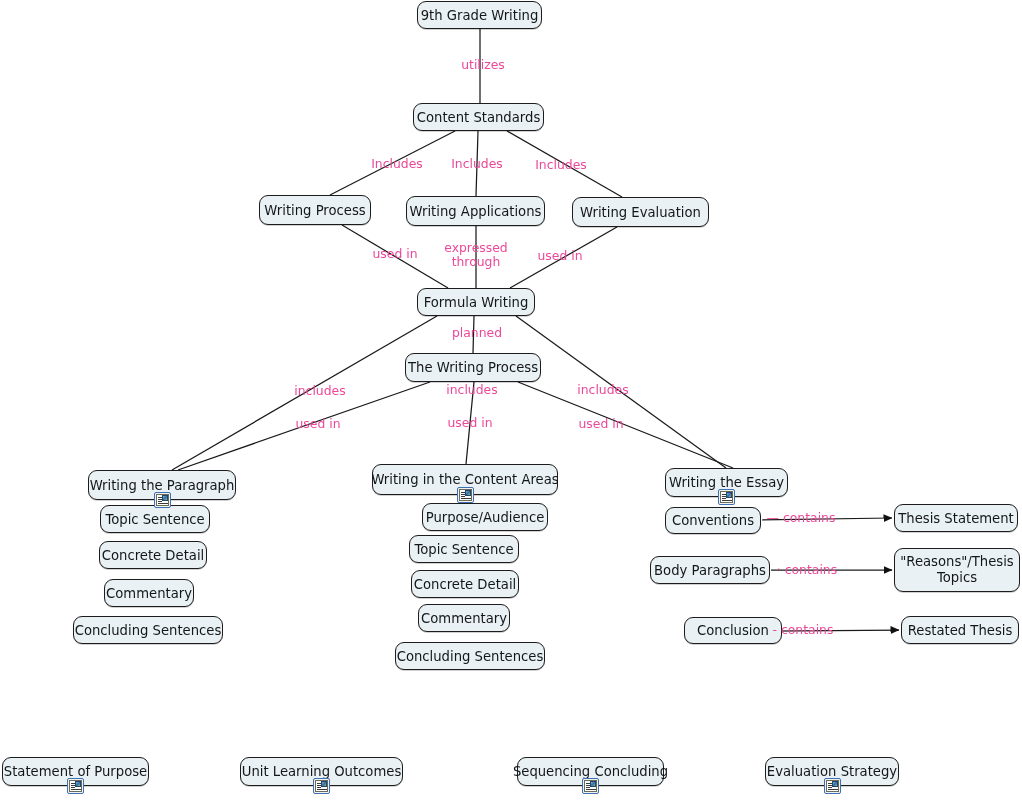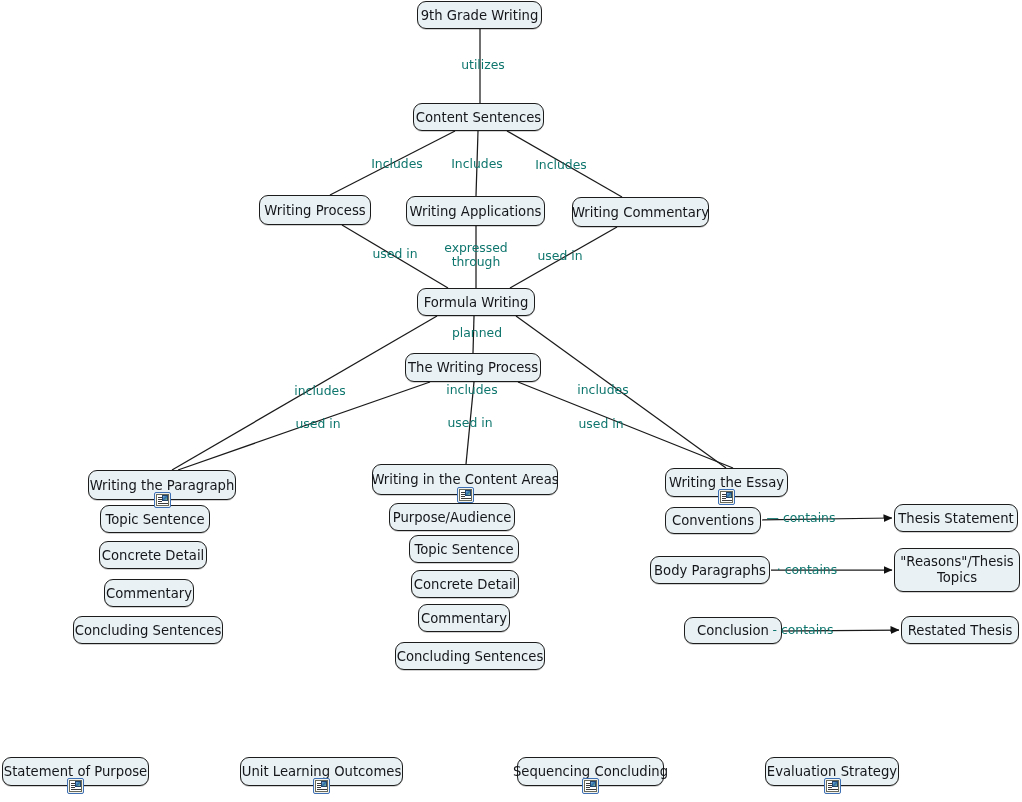--- a/index.html
+++ b/index.html
@@ -43,21 +43,21 @@
     padding: 3px 9px;
     white-space: nowrap;
     box-shadow: 0 1px 0 rgba(0,0,0,0.18);
   }
   .node.two-line {
     white-space: normal;
     line-height: 16px;
   }
   .link-label {
     position: absolute;
-    color: #0f766e;
+    color: #ec4899;
     font-size: 12.4px;
     line-height: 14px;
     text-align: center;
     white-space: nowrap;
     background: transparent;
   }
   .link-label.multi {
     white-space: normal;
   }
   .res-icon {
@@ -124,30 +124,30 @@
         <line x1="762" y1="520" x2="892" y2="518" stroke="#1a1a1a" stroke-width="1.25" marker-end="url(#arrowhead)"></line>
         <line x1="771" y1="570" x2="892" y2="570" stroke="#1a1a1a" stroke-width="1.25" marker-end="url(#arrowhead)"></line>
         <line x1="767" y1="631" x2="899" y2="630" stroke="#1a1a1a" stroke-width="1.25" marker-end="url(#arrowhead)"></line>
       </g>
   </svg>
   <div id="node-layer">
       <div class="node" style="left: 417px; top: 1px; width: 125px; height: 28px;">
         <span>9th Grade Writing</span>
       </div>
       <div class="node" style="left: 413px; top: 103px; width: 131px; height: 28px;">
-        <span>Content Sentences</span>
+        <span>Content Standards</span>
       </div>
       <div class="node" style="left: 259px; top: 195px; width: 112px; height: 30px;">
         <span>Writing Process</span>
       </div>
       <div class="node" style="left: 406px; top: 196px; width: 139px; height: 30px;">
         <span>Writing Applications</span>
       </div>
       <div class="node" style="left: 572px; top: 197px; width: 137px; height: 30px;">
-        <span>Writing Commentary</span>
+        <span>Writing Evaluation</span>
       </div>
       <div class="node" style="left: 417px; top: 288px; width: 118px; height: 28px;">
         <span>Formula Writing</span>
       </div>
       <div class="node" style="left: 405px; top: 353px; width: 136px; height: 29px;">
         <span>The Writing Process</span>
       </div>
       <div class="node" style="left: 88px; top: 470px; width: 148px; height: 30px;">
         <span>Writing the Paragraph</span>
       </div>
@@ -179,21 +179,21 @@
       <div class="res-icon" style="left: 456.5px; top: 487px;">
         <div class="page">
           <div class="thumb"></div>
           <div class="ln" style="top: 2px; width: 4px;"></div>
           <div class="ln" style="top: 4px; width: 4px;"></div>
           <div class="ln" style="top: 6px; width: 4px;"></div>
           <div class="ln" style="top: 8px; width: 11px;"></div>
           <div class="ln" style="top: 10px; width: 11px;"></div>
         </div>
       </div>
-      <div class="node" style="left: 389px; top: 503px; width: 126px; height: 28px;">
+      <div class="node" style="left: 422px; top: 503px; width: 126px; height: 28px;">
         <span>Purpose/Audience</span>
       </div>
       <div class="node" style="left: 409px; top: 535px; width: 110px; height: 28px;">
         <span>Topic Sentence</span>
       </div>
       <div class="node" style="left: 411px; top: 570px; width: 108px; height: 28px;">
         <span>Concrete Detail</span>
       </div>
       <div class="node" style="left: 418px; top: 604px; width: 92px; height: 28px;">
         <span>Commentary</span>

